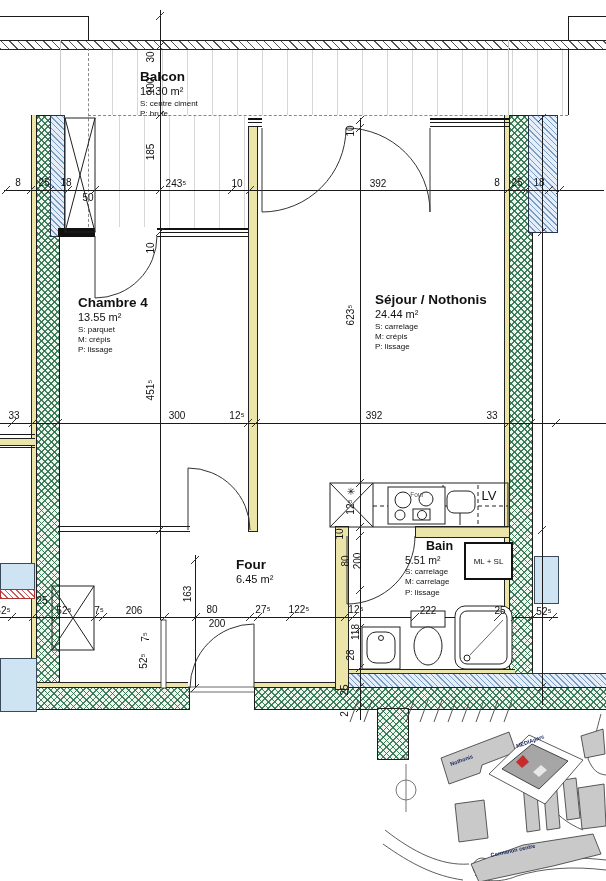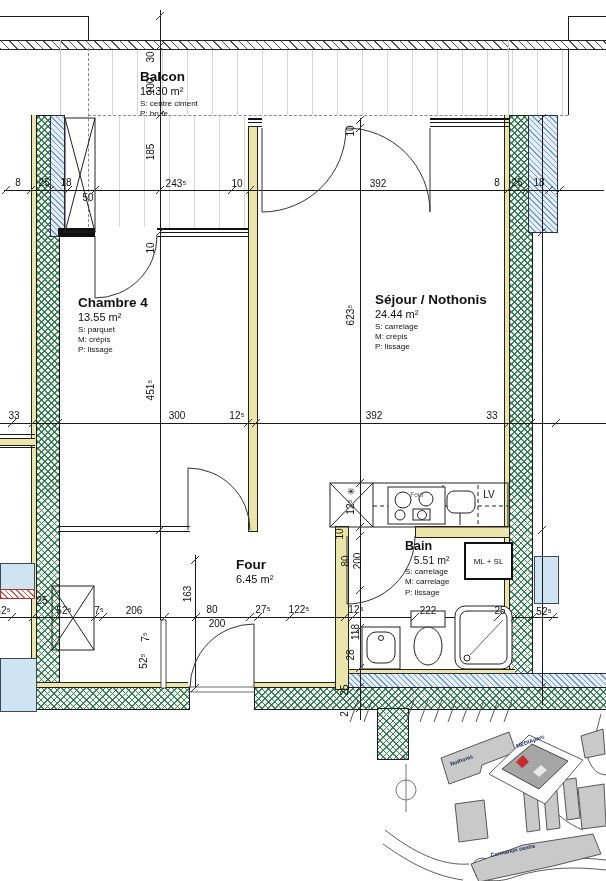--- a/index.html
+++ b/index.html
@@ -28,21 +28,21 @@
   .hband{position:absolute;border-top:1px solid #222;border-bottom:1px solid #222;
          background-image:repeating-linear-gradient(45deg,#555 0 1px,transparent 1px 6px);}
   .dim{position:absolute;font-size:10px;line-height:1;white-space:nowrap;transform:translate(-50%,-50%);}
   .dimv{position:absolute;font-size:10px;line-height:1;white-space:nowrap;transform:translate(-50%,-50%) rotate(-90deg);}
   .room{position:absolute;}
   .rname{font-size:13.5px;font-weight:bold;line-height:1.1;}
   .rarea{font-size:11px;line-height:1.25;}
   .rline{font-size:8px;line-height:1.3;}
   .mlsl{position:absolute;left:464px;top:542px;width:45px;height:34px;background:#fff;border:2px solid #111;
         display:flex;align-items:center;justify-content:center;font-size:8px;}
-  .tinylab{position:absolute;font-size:10px;line-height:1;transform:translate(-50%,-50%);}
+  .tinylab{position:absolute;font-size:13px;line-height:1;transform:translate(-50%,-50%);}
 </style>
 </head>
 <body>
 
 <div class="canvas">
 
   <div class="stripes" style="left:88px;top:48px;width:480px;height:67px;"></div>
   <div class="stripes" style="left:95px;top:115px;width:155px;height:113px;"></div>
 
   <div class="hband" style="left:0;top:40px;width:606px;height:8px;"></div>
@@ -195,22 +195,22 @@
     <div class="rarea">24.44 m²</div>
     <div class="rline">S: carrelage</div>
     <div class="rline">M: crépis</div>
     <div class="rline">P: lissage</div>
   </div>
   <div class="room" style="left:236px;top:558px;">
     <div class="rname">Four</div>
     <div class="rarea">6.45 m²</div>
   </div>
   <div class="room" style="left:405px;top:540px;">
-    <div class="rname" style="font-size:12.5px;">Bain</div>
-    <div class="rarea" style="font-size:10.5px;text-align:right;">5.51 m²</div>
+    <div class="rname" style="font-size:12.5px;margin-left:21px;">Bain</div>
+    <div class="rarea" style="font-size:10.5px;">5.51 m²</div>
     <div class="rline">S: carrelage</div>
     <div class="rline">M: carrelage</div>
     <div class="rline">P: lissage</div>
   </div>
 
   <div class="mlsl">
       <span>ML + SL</span>
     </div>
   <div class="tinylab" style="left:417px;top:495px;font-size:6.5px;color:#555;">Four</div>
   <div class="tinylab" style="left:489px;top:495px;">LV</div>

